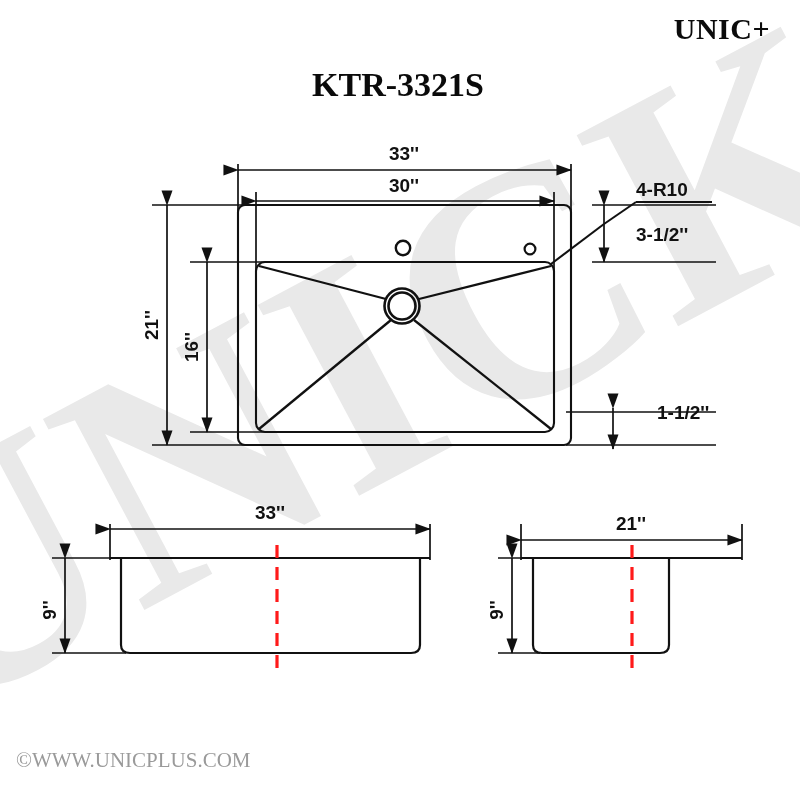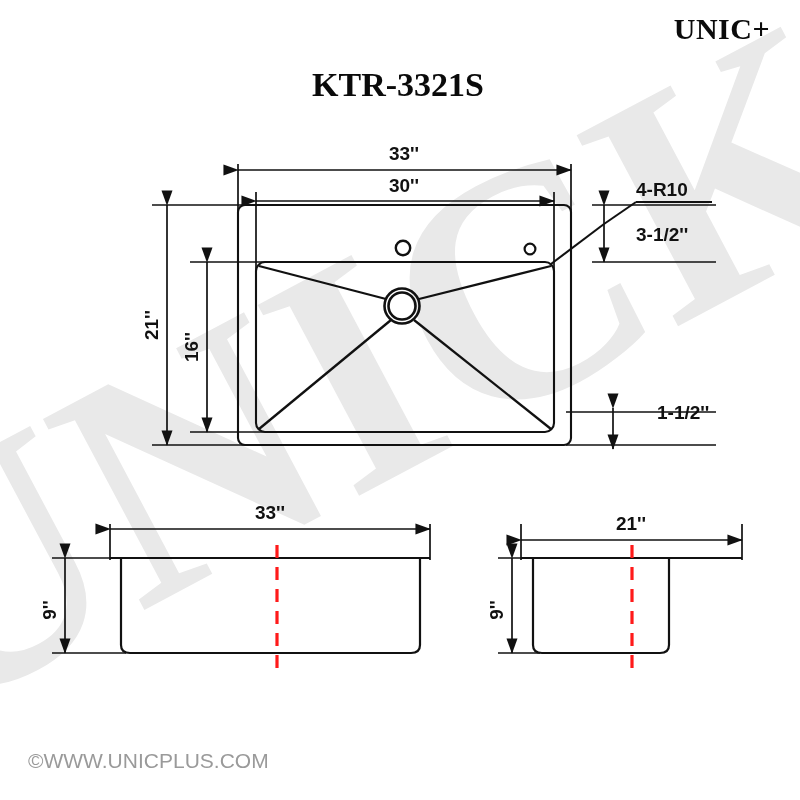--- a/index.html
+++ b/index.html
@@ -46,23 +46,23 @@
     font-family: "Liberation Serif", serif;
     font-weight: bold;
     font-size: 34px;
     color: #0a0a0a;
     line-height: 1;
     letter-spacing: 0px;
   }
   .sheet-title-inner { display: inline-block; transform: translateX(-2px); }
   .footer-copyright {
     position: absolute;
-    left: 28px;
+    left: 16px;
     top: 750px;
-    font-family: Liberation Sans, sans-serif;
+    font-family: Liberation Serif, serif;
     font-size: 21px;
     color: #9a9a9a;
     letter-spacing: 0px;
     line-height: 1;
   }
 </style>
 </head>
 <body>
 
 <div id="sheet">

